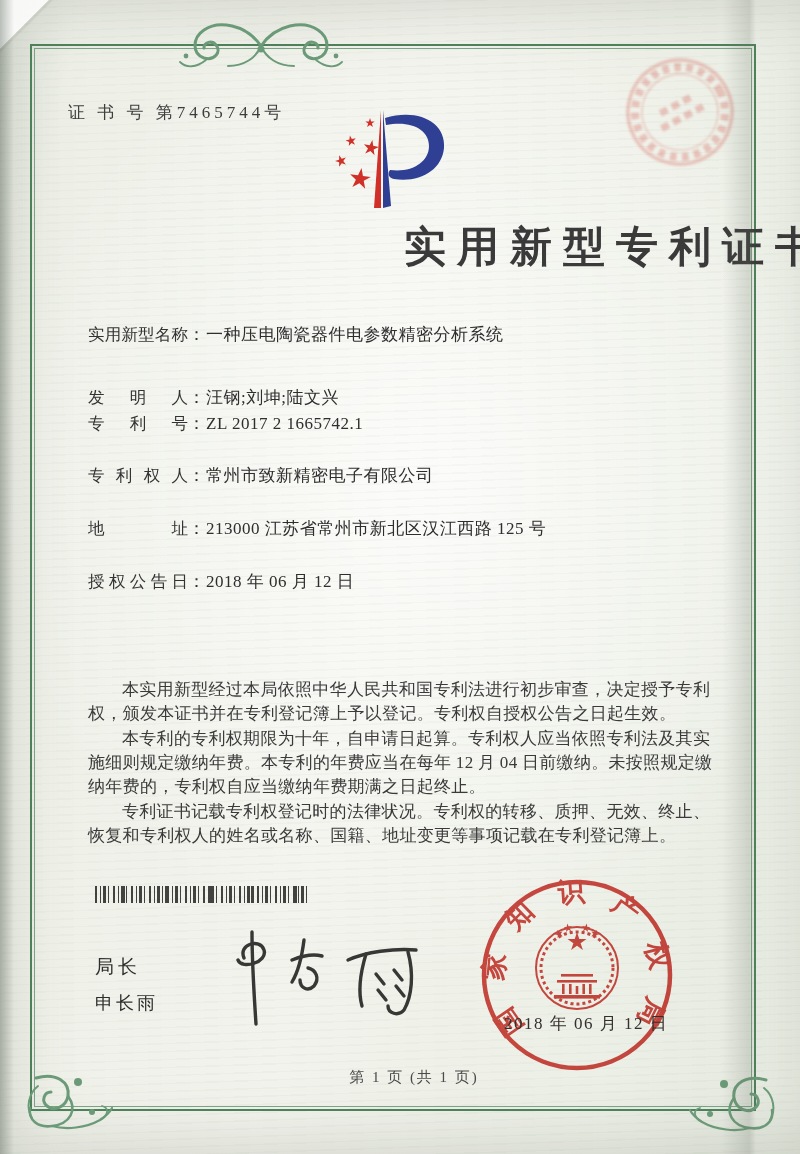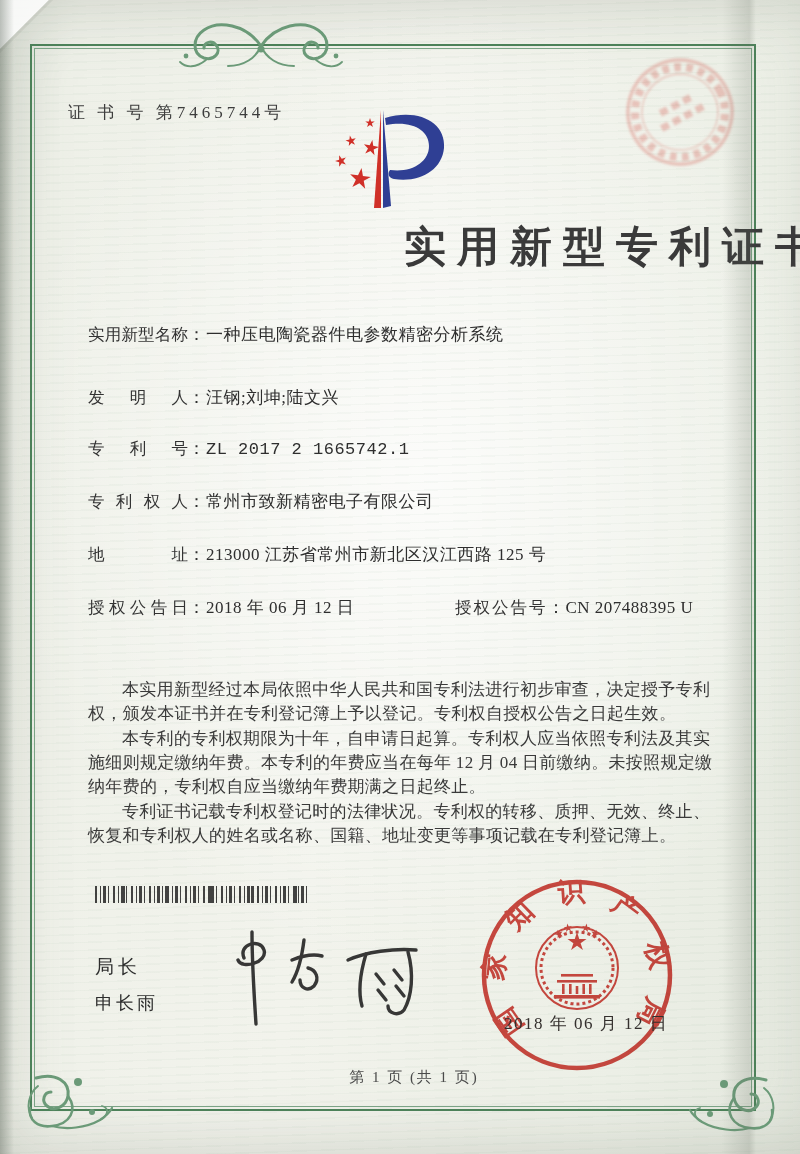--- a/index.html
+++ b/index.html
@@ -29,22 +29,22 @@
   .orn-br{left:688px;top:1072px;width:92px;height:62px;transform:scaleX(-1);}
   
   .cert-no{position:absolute;left:68px;top:101px;font-size:17px;letter-spacing:4px;color:#3d3d3d;}
   .logo{position:absolute;left:322px;top:106px;width:140px;height:114px;}
   .title{position:absolute;left:0;top:219px;width:100%;text-align:right;
         font-size:42px;font-weight:700;letter-spacing:11px;color:#3a3a3a;text-indent:11px;}
   
   .fields{position:absolute;left:88px;top:322px;width:640px;font-size:17px;color:#2e2e2e;}
   .frow{line-height:26px;white-space:nowrap;position:relative;}
   .frow:nth-child(1){margin-bottom:37px;}
-  .frow:nth-child(2){margin-bottom:26px;}
-  .frow:nth-child(3){margin-bottom:26px;font-family:Liberation Mono, monospace;}
+  .frow:nth-child(2){}
+  .frow:nth-child(3){margin-bottom:26px;}
   .frow:nth-child(4){margin-bottom:27px;}
   .frow:nth-child(5){margin-bottom:27px;}
   .frow:nth-child(6){margin-bottom:25px;}
   .flabel{display:inline-block;width:100px;text-align:justify;text-align-last:justify;font-size:16.5px;color:#333;}
   .colon{display:inline-block;width:18px;}
   .fvalue{letter-spacing:.5px;}
   .grant2{position:absolute;left:367px;top:0;}
   .grant2 .flabel{width:auto;text-align:left;text-align-last:auto;letter-spacing:2px;}
   
   .legal{position:absolute;left:88px;top:678px;width:630px;font-size:17px;line-height:24px;color:#3a3a3a;}
@@ -145,23 +145,20 @@
       <span class="flabel">专利号</span><span class="colon">：</span><span class="fvalue">ZL 2017 2 1665742.1</span>
     </div>
     <div class="frow">
       <span class="flabel">专利权人</span><span class="colon">：</span><span class="fvalue">常州市致新精密电子有限公司</span>
     </div>
     <div class="frow">
       <span class="flabel">地址</span><span class="colon">：</span><span class="fvalue">213000 江苏省常州市新北区汉江西路 125 号</span>
     </div>
     <div class="frow">
       <span class="flabel">授权公告日</span><span class="colon">：</span><span class="fvalue">2018 年 06 月 12 日</span>
-      <span class="grant2">
-        <span class="flabel">授权公告号</span><span class="colon">：</span><span class="fvalue">CN 207488395 U</span>
-      </span>
     </div>
   </div>
 
   <div class="legal">
     <p>本实用新型经过本局依照中华人民共和国专利法进行初步审查，决定授予专利权，颁发本证书并在专利登记簿上予以登记。专利权自授权公告之日起生效。</p>
     <p>本专利的专利权期限为十年，自申请日起算。专利权人应当依照专利法及其实施细则规定缴纳年费。本专利的年费应当在每年 12 月 04 日前缴纳。未按照规定缴纳年费的，专利权自应当缴纳年费期满之日起终止。</p>
     <p>专利证书记载专利权登记时的法律状况。专利权的转移、质押、无效、终止、恢复和专利权人的姓名或名称、国籍、地址变更等事项记载在专利登记簿上。</p>
   </div>
 
   <div class="barcode"></div>

